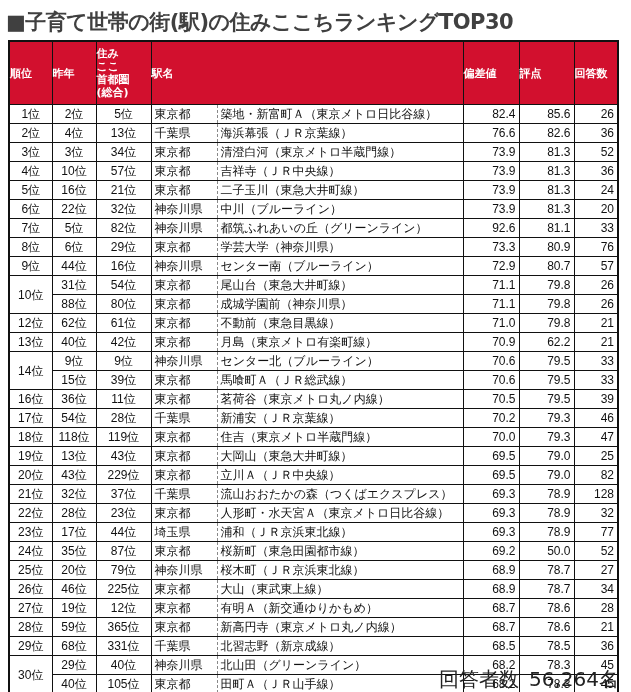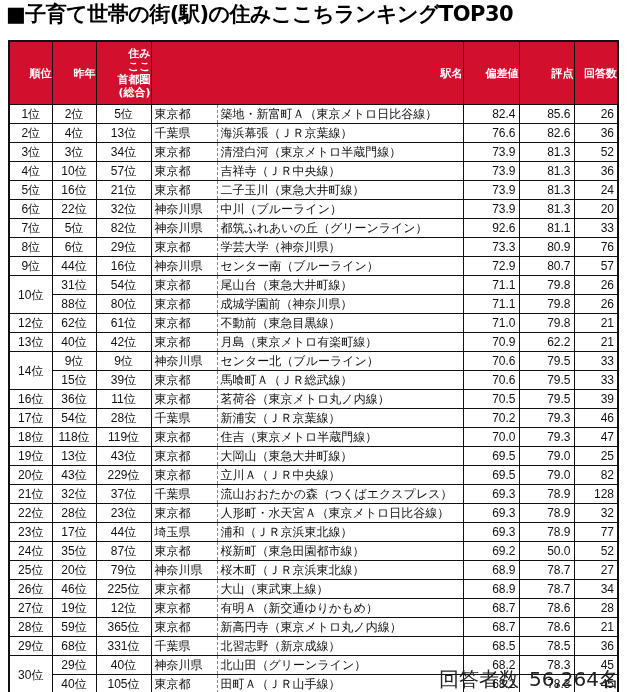--- a/index.html
+++ b/index.html
@@ -1,23 +1,23 @@
 <!DOCTYPE html>
 <html><head>
 <meta charset="utf-8">
 <style>
   html, body { margin: 0; padding: 0; background: #ffffff; }
   body { width: 631px; height: 692px; position: relative; overflow: hidden;
          font-family: "DejaVu Sans", sans-serif; color: #111; }
-  .title { position: absolute; left: 6px; top: 0; font-size: 21px; font-weight: bold;
-           letter-spacing: -0.5px; white-space: nowrap; color: #000000; }
+  .title { position: absolute; left: 6px; top: 8px; font-size: 21px; font-weight: bold;
+           letter-spacing: -0.5px; white-space: nowrap; color: #404040; }
   table.rank { position: absolute; left: 8px; top: 40px; border-collapse: collapse;
                table-layout: fixed; border: 2px solid #111; }
   table.rank th { background: #d2102e; color: #fff; font-weight: bold; font-size: 11px;
-                  border: 1px solid #111; padding: 0; text-align: right; line-height: 13px; height: 62px; }
+                  border: 1px solid #111; padding: 0; text-align: left; line-height: 13px; height: 62px; }
   table.rank td { border: 1px solid #111; padding: 0 3px; height: 18px; font-size: 12px;
                   font-family: "Liberation Sans Narrow", "Liberation Sans", sans-serif; line-height: 18px;
                   white-space: nowrap; overflow: hidden; }
   td.c { text-align: center; }
   td.pref { border-right: 1px dashed #888 !important; font-family: "DejaVu Sans", sans-serif; font-size: 11.5px; margin-left: 32px; }
   td.station { border-left: 1px dashed #888 !important; font-family: "DejaVu Sans", sans-serif; font-size: 11.5px; }
   td.num { text-align: right; padding-right: 10px; font-family: "Liberation Mono", monospace; font-size: 12px; }
   td.cnt { text-align: right; padding-right: 5px; margin-top: 35px; }
   .footer { position: absolute; right: 12px; top: 666px; font-size: 20px; white-space: nowrap; color: #222; }
   .footer span + span { margin-left: 10px; }

